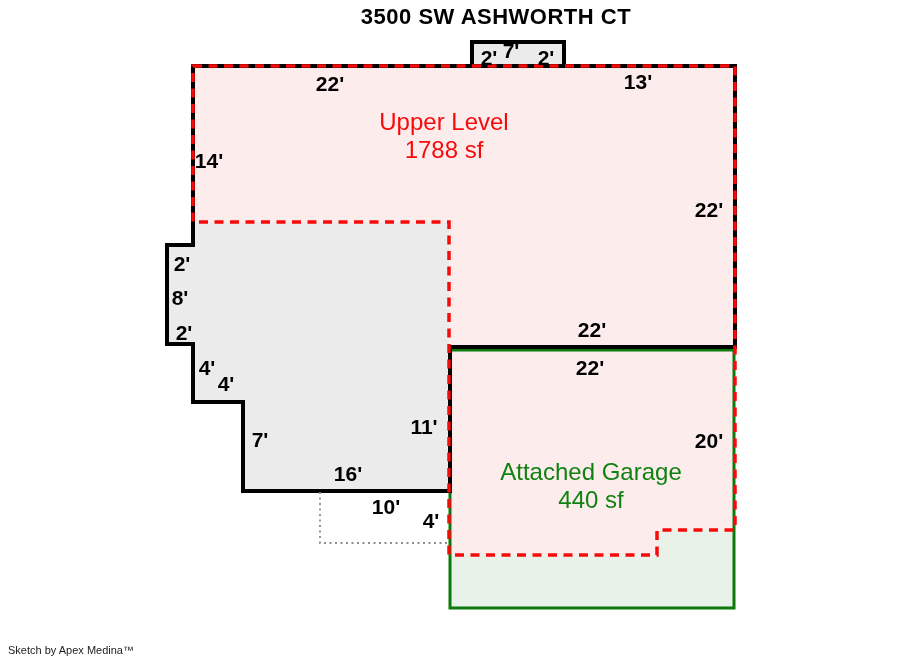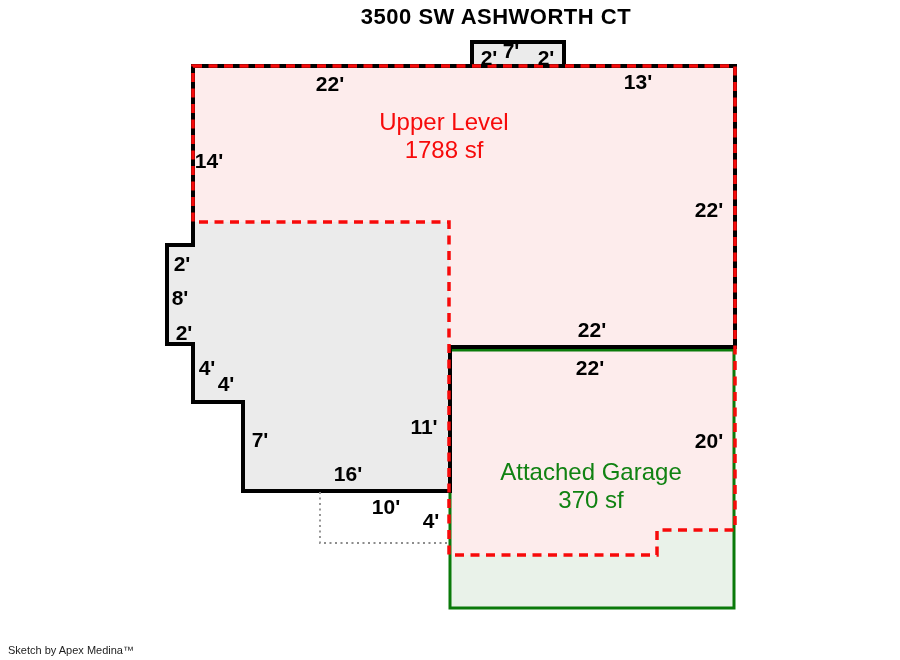--- a/index.html
+++ b/index.html
@@ -78,17 +78,17 @@
   <div class="lbl dim" style="left:592px;top:330px">22'</div>
   <div class="lbl dim" style="left:590px;top:368px">22'</div>
   <div class="lbl dim" style="left:709px;top:441px">20'</div>
 
   <div class="lbl area red-text" style="left:444px;top:136px">
     <div>Upper Level</div>
     <div>1788 sf</div>
   </div>
   <div class="lbl area green-text" style="left:591px;top:486px">
     <div>Attached Garage</div>
-    <div>370 sf</div>
+    <div>440 sf</div>
   </div>
 
   <div class="footer">Sketch by Apex Medina™</div>
 </div>
 
 </body></html>

